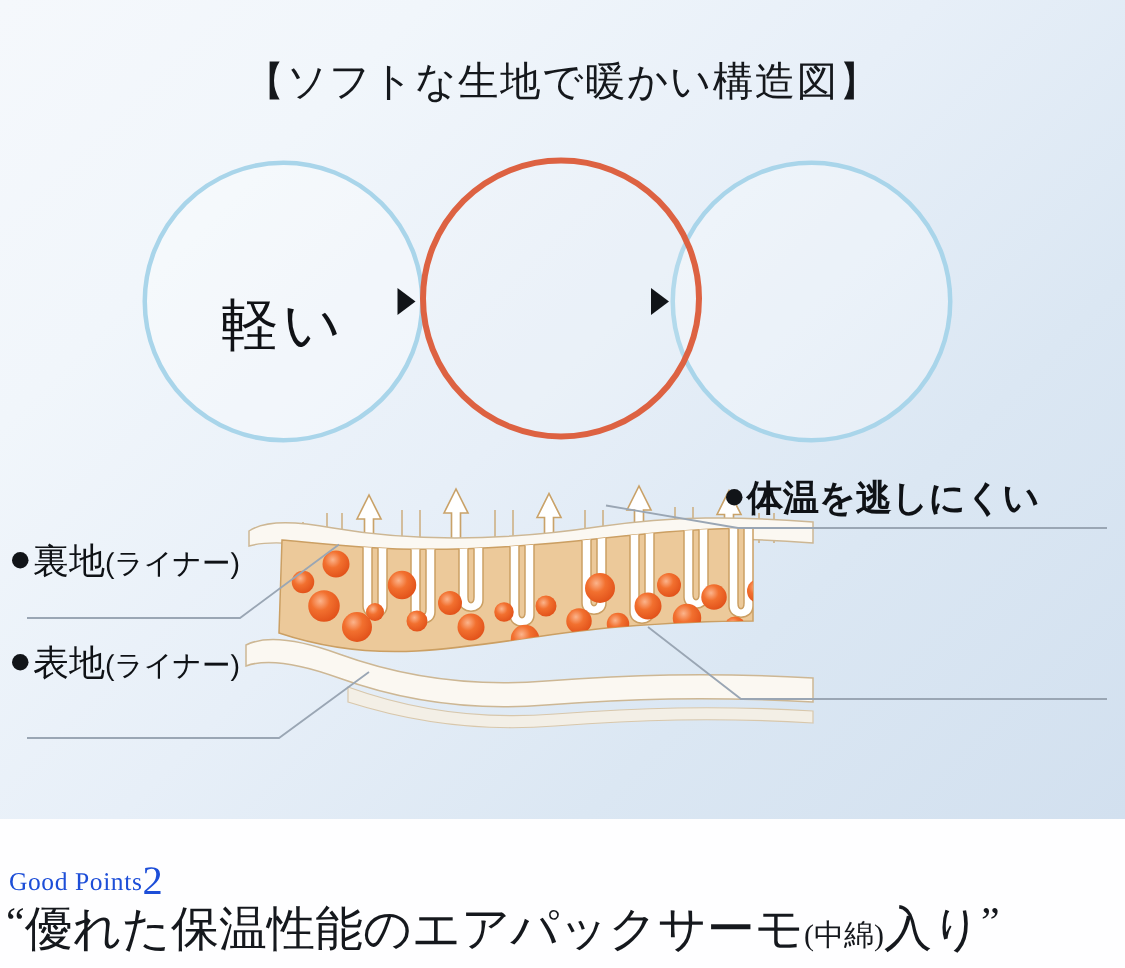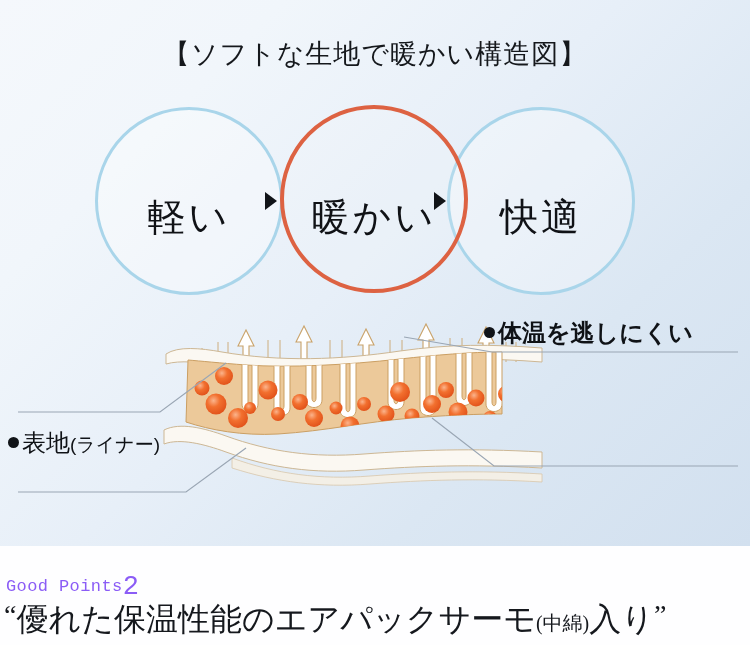--- a/index.html
+++ b/index.html
@@ -141,23 +141,23 @@
   
   .bottom {
     position: absolute;
     left: 0; top: 546px;
     width: 750px; height: 99px;
     background: #fefeff;
   }
   .good-points {
     position: absolute;
     left: 6px; top: 572px;
-    font-family: Liberation Mono, monospace;
+    font-family: Liberation Serif, serif;
     font-size: 17px;
-    color: #8b5cf6;
+    color: #1d4ed8;
     letter-spacing: 0.4px;
     white-space: nowrap;
   }
   .good-points .num {
     font-size: 27px;
     vertical-align: -3px;
     letter-spacing: 0;
   }
   .headline {
     position: absolute;
@@ -184,22 +184,20 @@
 
   <div class="panel"></div>
 
   <div class="title">【ソフトな生地で暖かい構造図】</div>
 
   <div class="circle circle-blue" id="circle-1"></div>
   <div class="circle circle-orange" id="circle-2"></div>
   <div class="circle circle-blue" id="circle-3"></div>
 
   <div class="circle-label" id="label-1">軽い</div>
-  <div class="circle-label" id="label-2">暖かい</div>
-  <div class="circle-label" id="label-3">快適</div>
 
   <div class="arrow-tri" id="arrow-1"></div>
   <div class="arrow-tri" id="arrow-2"></div>
 
   <div class="illustration">
     <svg width="400" height="175" viewBox="0 0 400 175" xmlns="http://www.w3.org/2000/svg">
       <defs>
         <clipPath id="battingClip">
           <path d="M 38 42 L 36 104 C 60 112, 92 118, 128 116
                    C 176 113, 214 104, 262 100
@@ -296,20 +294,23 @@
 
     <path d="M 18 412 L 160 412 L 226 363" fill="none" stroke="#9aa6b4" stroke-width="1.2"></path>
 
     <path d="M 18 492 L 186 492 L 246 448" fill="none" stroke="#9aa6b4" stroke-width="1.2"></path>
 
     <path d="M 738 352 L 492 352 L 404 337" fill="none" stroke="#9aa6b4" stroke-width="1.2"></path>
 
     <path d="M 738 466 L 494 466 L 432 418" fill="none" stroke="#9aa6b4" stroke-width="1.2"></path>
   </svg>
 
+  <div class="callout" id="callout-uraji">
+    <span class="bullet-dot"></span><span>裏地</span><span class="small">(ライナー)</span>
+  </div>
 
   <div class="callout" id="callout-omote">
     <span class="bullet-dot"></span><span>表地</span><span class="small">(ライナー)</span>
   </div>
 
   <div class="callout" id="callout-taion">
     <span class="bullet-dot"></span><span>体温を逃しにくい</span>
   </div>
 
 

